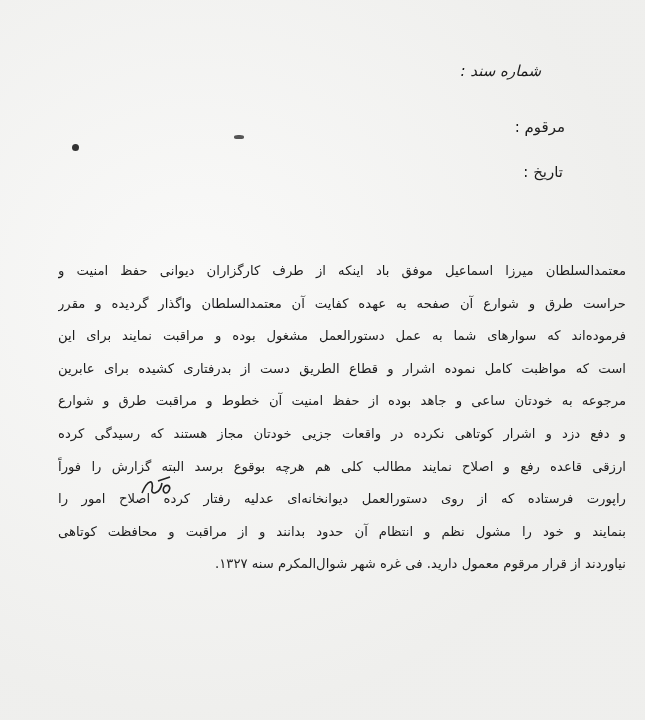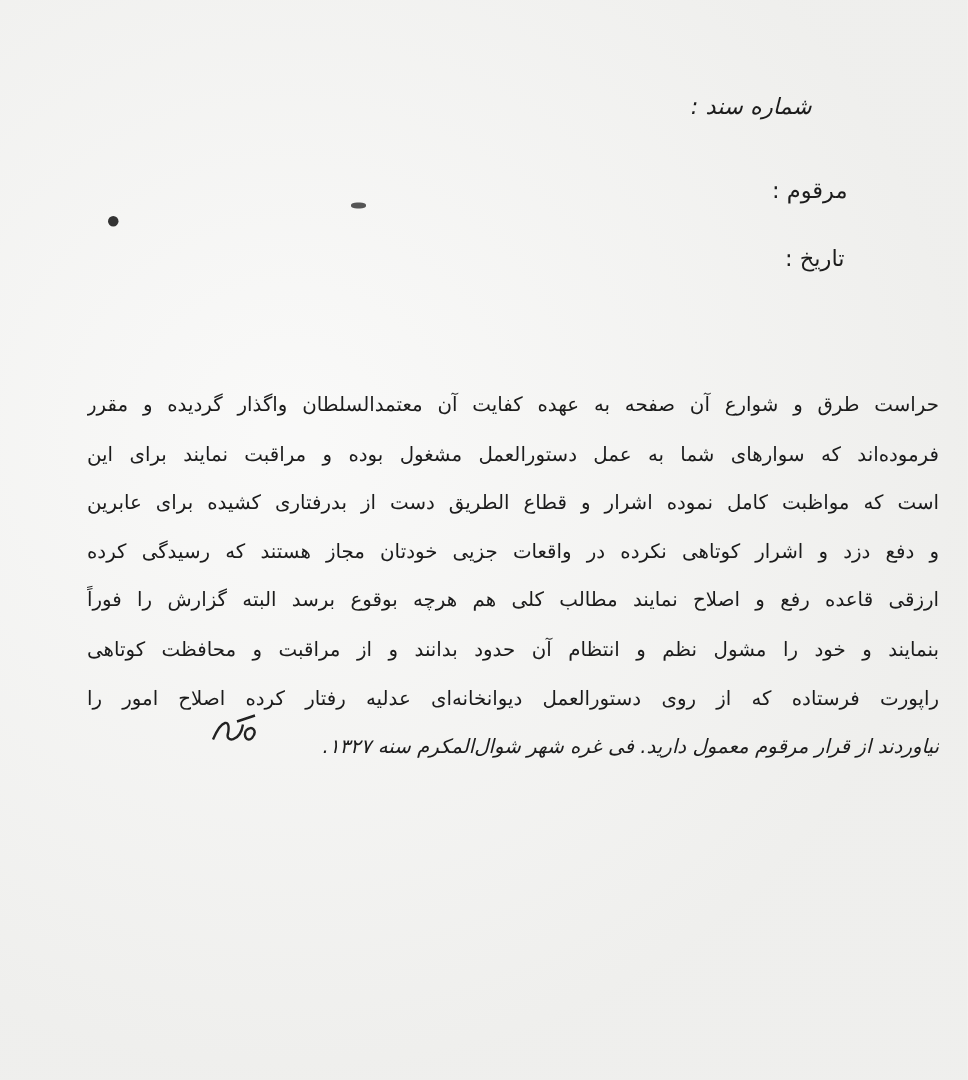--- a/index.html
+++ b/index.html
@@ -32,43 +32,45 @@
   }
   .line {
     display: block;
     height: 32.6px; line-height: 30px;
     font-size: 13.2px;
     text-align: justify;
     text-align-last: justify;
     white-space: nowrap;
     overflow: hidden;
   }
-  .line.last { text-align-last: right; font-style: italic; }
+  .line.last { text-align-last: right; }
   .sig {
     position: absolute; left: 140px; top: 475px; width: 34px; height: 22px;
   }
 </style>
 </head>
 <body>
 
 <div class="paper"></div>
 
 <div class="header-field f1">شماره سند :</div>
 <div class="header-field f2">مرقوم :</div>
 <div class="header-field f3">تاریخ :</div>
 
 <div class="spot s1"></div>
 <div class="spot s2"></div>
 
 <div class="body-text">
+  <span class="line">معتمدالسلطان میرزا اسماعیل موفق باد    اینکه از طرف کارگزاران دیوانی حفظ امنیت و</span>
   <span class="line">حراست طرق و شوارع آن صفحه به عهده کفایت آن معتمدالسلطان واگذار گردیده و مقرر</span>
   <span class="line">فرموده‌اند که سوارهای شما به عمل دستورالعمل مشغول بوده و مراقبت نمایند برای این</span>
   <span class="line">است که مواظبت کامل نموده اشرار و قطاع الطریق دست از بدرفتاری کشیده برای عابرین</span>
+  <span class="line">مرجوعه به خودتان ساعی و جاهد بوده از حفظ امنیت آن خطوط و مراقبت طرق و شوارع</span>
   <span class="line">و دفع دزد و اشرار کوتاهی نکرده در واقعات جزیی خودتان مجاز هستند که رسیدگی کرده</span>
   <span class="line">ارزقی قاعده رفع و اصلاح نمایند مطالب کلی هم هرچه بوقوع برسد البته گزارش را فوراً</span>
+  <span class="line">راپورت فرستاده که از روی دستورالعمل دیوانخانه‌ای عدلیه رفتار کرده اصلاح امور را</span>
   <span class="line">بنمایند و خود را مشول نظم و انتظام آن حدود بدانند و از مراقبت و محافظت کوتاهی</span>
-  <span class="line">راپورت فرستاده که از روی دستورالعمل دیوانخانه‌ای عدلیه رفتار کرده اصلاح امور را</span>
   <span class="line last">نیاوردند از قرار مرقوم معمول دارید. فی غره شهر شوال‌المکرم سنه ۱۳۲۷.</span>
 </div>
 
 <svg class="sig" viewBox="0 0 34 22">
   <path d="M2 18 C8 4, 14 4, 12 14 C10 20, 20 20, 22 8 M18 6 L30 2 M24 12 C28 8, 32 12, 28 17 C25 20, 22 16, 24 12" fill="none" stroke="#222" stroke-width="1.6"></path>
 </svg>
 
 </body></html>

